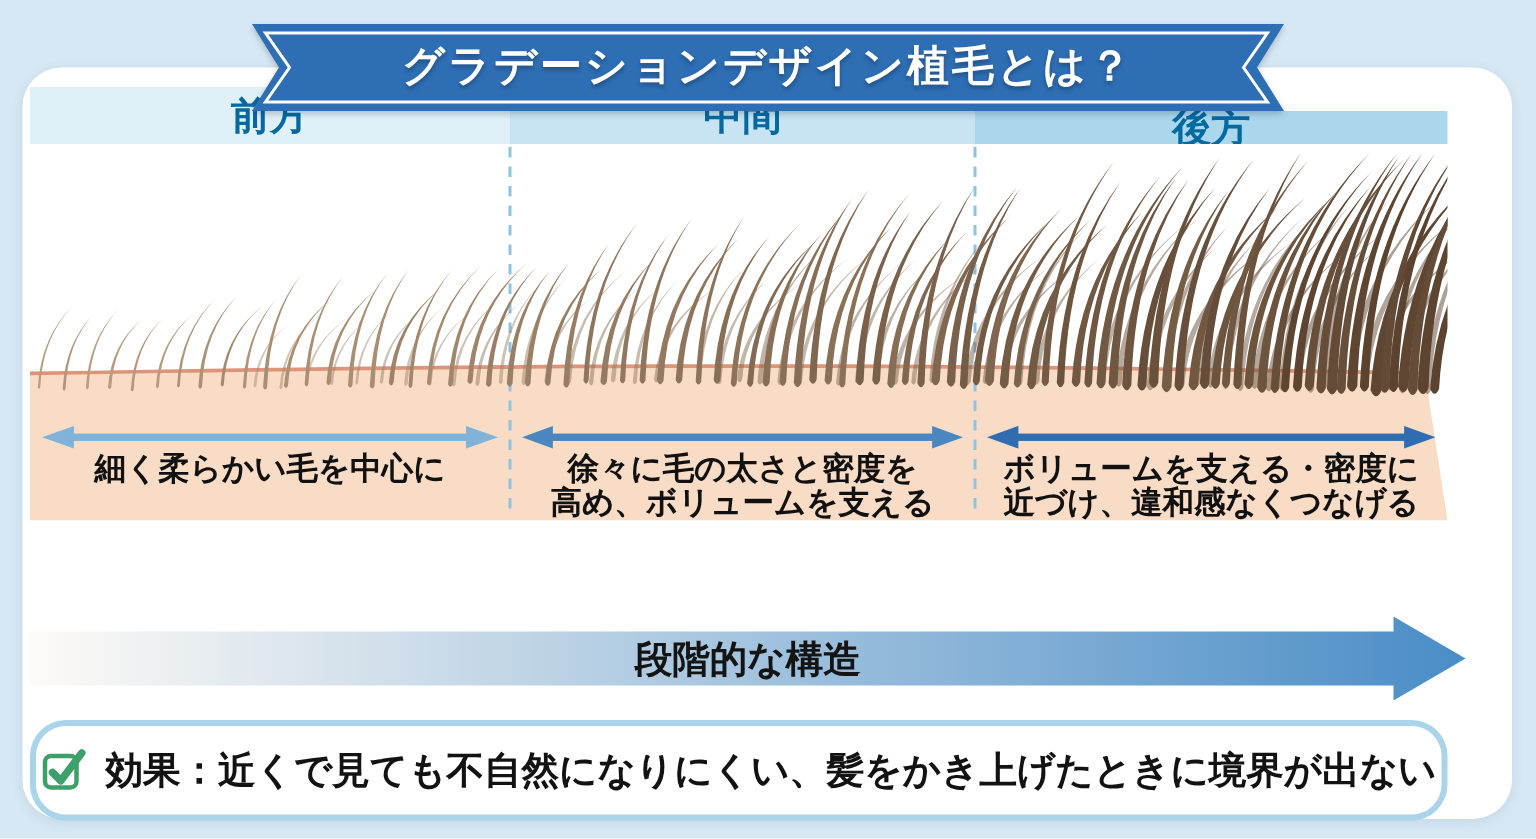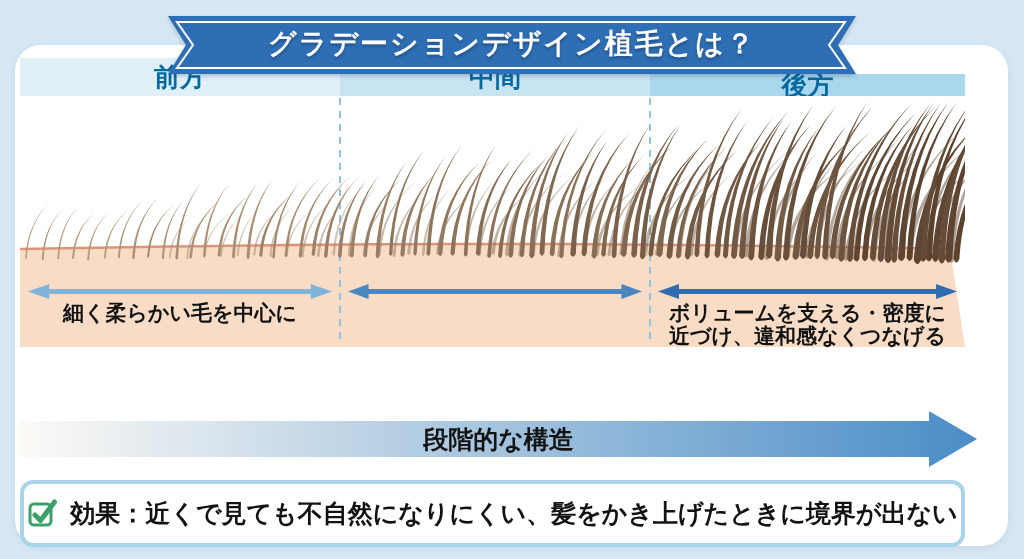--- a/index.html
+++ b/index.html
@@ -52,21 +52,21 @@
   
   .big-arrow { position: relative; width: 957px; height: 56px; margin-top: 2px; }
   .big-arrow-label {
     position: absolute; inset: 0;
     display: flex; align-items: center; justify-content: center;
     font-size: 25px; font-weight: bold; color: #141414;
   }
   
   .effect-box {
     margin-top: 13px; width: 945px; height: 67px;
-    background: #fff; border: 4px solid #a9d4ea; border-radius: 13px;
+    background: #fff; border: 4px solid #a9d4ea; border-radius: 24px;
     display: flex; align-items: center; justify-content: center; gap: 13px;
     font-size: 25px; font-weight: bold; color: #121212;
   }
   .check-icon { flex: 0 0 auto; overflow: visible; margin-top: -4px; }
 </style>
 </head>
 <body>
 
 <div class="card"></div>
 
@@ -249,20 +249,24 @@
         <div>細く柔らかい毛を中心に</div>
       </div>
     </div>
 
     <div class="overlay-section os1">
       <svg class="dbl-arrow" viewBox="0 0 300 18" preserveAspectRatio="none">
         <polygon points="0,9 21,1 21,17" style="fill: rgb(74, 134, 192);"></polygon>
         <rect x="17" y="6.4" width="266" height="5.2" style="fill: rgb(74, 134, 192);"></rect>
         <polygon points="300,9 279,1 279,17" style="fill: rgb(74, 134, 192);"></polygon>
       </svg>
+      <div class="desc">
+        <div>徐々に毛の太さと密度を</div>
+        <div>高め、ボリュームを支える</div>
+      </div>
     </div>
 
     <div class="overlay-section os2">
       <svg class="dbl-arrow" viewBox="0 0 300 18" preserveAspectRatio="none">
         <polygon points="0,9 21,1 21,17" style="fill: rgb(47, 108, 176);"></polygon>
         <rect x="17" y="6.4" width="266" height="5.2" style="fill: rgb(47, 108, 176);"></rect>
         <polygon points="300,9 279,1 279,17" style="fill: rgb(47, 108, 176);"></polygon>
       </svg>
       <div class="desc">
         <div>ボリュームを支える・密度に</div>

